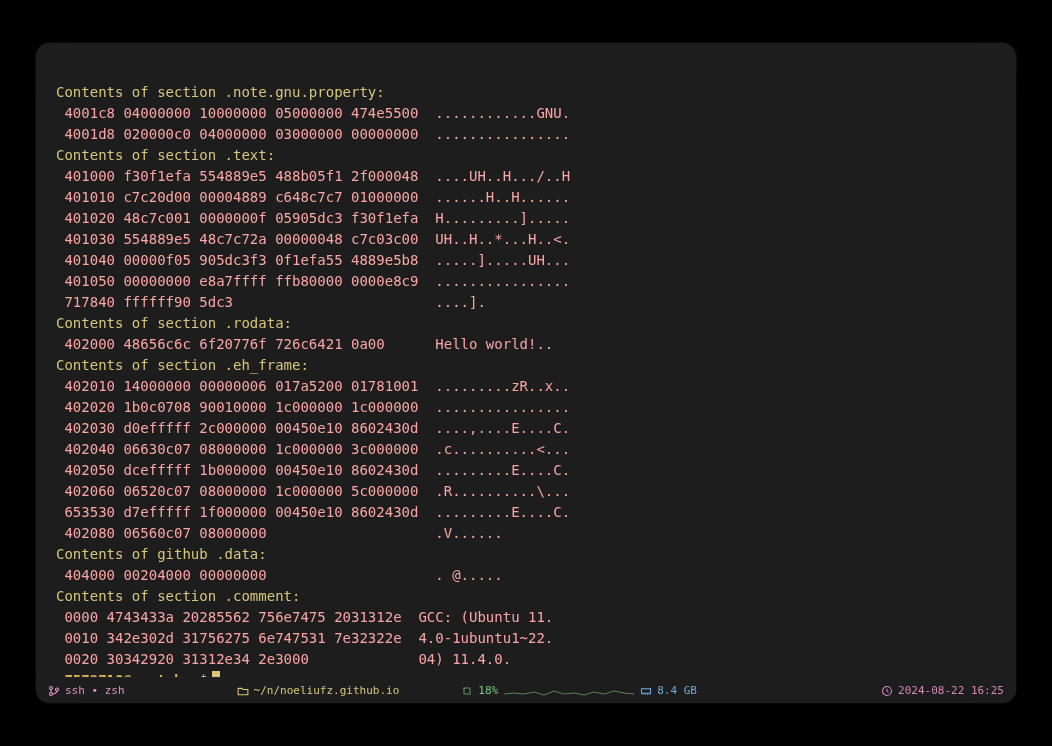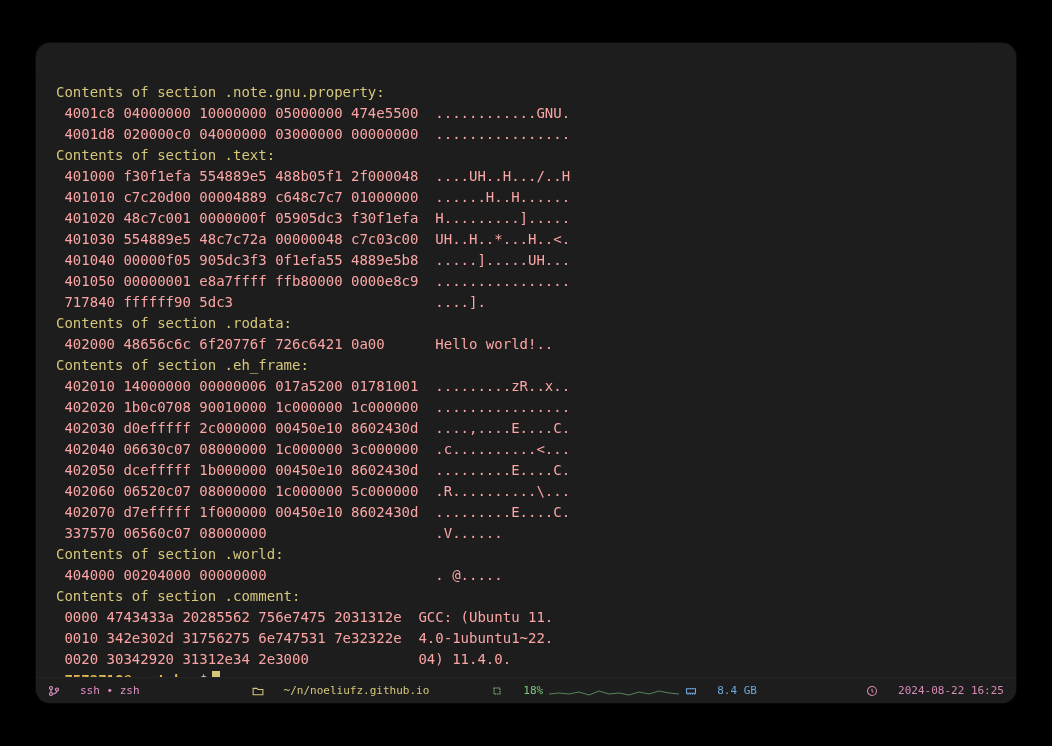--- a/index.html
+++ b/index.html
@@ -50,21 +50,21 @@
     height: 26px;
     background: #1d1d1d;
     border-top: 1px solid rgba(255,255,255,0.03);
     display: flex;
     align-items: center;
     padding: 0 12px;
     font-size: 11px;
     color: #b0b0b0;
     gap: 6px;
   }
-  .status-seg { display: flex; align-items: center; gap: 20px; }
+  .status-seg { display: flex; align-items: center; gap: 5px; }
   .status-seg.pink { color: #e091c7; }
   .status-seg.green { color: #7fc77f; }
   .status-seg.blue { color: #6fa8dc; }
   .status-seg.time { color: #d68ab8; margin-left: auto; text-align: center; }
   .icon { display: inline-flex; width: 12px; height: 12px; align-items: center; justify-content: center; }
   .spark {
     width: 130px;
     height: 14px;
     position: relative;
     opacity: 0.6;
@@ -80,34 +80,34 @@
   <div class="terminal-body">
 <span class="section-header">Contents of section .note.gnu.property:</span>
 <span class="hex-line"> 4001c8 04000000 10000000 05000000 474e5500  ............GNU.</span>
 <span class="hex-line"> 4001d8 020000c0 04000000 03000000 00000000  ................</span>
 <span class="section-header">Contents of section .text:</span>
 <span class="hex-line"> 401000 f30f1efa 554889e5 488b05f1 2f000048  ....UH..H.../..H</span>
 <span class="hex-line"> 401010 c7c20d00 00004889 c648c7c7 01000000  ......H..H......</span>
 <span class="hex-line"> 401020 48c7c001 0000000f 05905dc3 f30f1efa  H.........].....</span>
 <span class="hex-line"> 401030 554889e5 48c7c72a 00000048 c7c03c00  UH..H..*...H..&lt;.</span>
 <span class="hex-line"> 401040 00000f05 905dc3f3 0f1efa55 4889e5b8  .....].....UH...</span>
-<span class="hex-line"> 401050 00000001 e8a7ffff ffb80000 0000e8c9  ................</span>
+<span class="hex-line"> 401050 00000000 e8a7ffff ffb80000 0000e8c9  ................</span>
 <span class="hex-line"> 717840 ffffff90 5dc3                        ....].</span>
 <span class="section-header">Contents of section .rodata:</span>
 <span class="hex-line"> 402000 48656c6c 6f20776f 726c6421 0a00      Hello world!..</span>
 <span class="section-header">Contents of section .eh_frame:</span>
 <span class="hex-line"> 402010 14000000 00000006 017a5200 01781001  .........zR..x..</span>
 <span class="hex-line"> 402020 1b0c0708 90010000 1c000000 1c000000  ................</span>
 <span class="hex-line"> 402030 d0efffff 2c000000 00450e10 8602430d  ....,....E....C.</span>
 <span class="hex-line"> 402040 06630c07 08000000 1c000000 3c000000  .c..........&lt;...</span>
 <span class="hex-line"> 402050 dcefffff 1b000000 00450e10 8602430d  .........E....C.</span>
 <span class="hex-line"> 402060 06520c07 08000000 1c000000 5c000000  .R..........\...</span>
-<span class="hex-line"> 402070 d7efffff 1f000000 00450e10 8602430d  .........E....C.</span>
-<span class="hex-line"> 337570 06560c07 08000000                    .V......</span>
-<span class="section-header">Contents of section .world:</span>
+<span class="hex-line"> 653530 d7efffff 1f000000 00450e10 8602430d  .........E....C.</span>
+<span class="hex-line"> 402080 06560c07 08000000                    .V......</span>
+<span class="section-header">Contents of github .data:</span>
 <span class="hex-line"> 404000 00204000 00000000                    . @.....</span>
 <span class="section-header">Contents of section .comment:</span>
 <span class="hex-line"> 0000 4743433a 20285562 756e7475 2031312e  GCC: (Ubuntu 11.</span>
 <span class="hex-line"> 0010 342e302d 31756275 6e747531 7e32322e  4.0-1ubuntu1~22.</span>
 <span class="hex-line"> 0020 30342920 31312e34 2e3000             04) 11.4.0.</span>
 <span class="prompt-line"><span class="prompt-user">u7572718@partch</span><span class="prompt-sep">:</span><span class="prompt-path">~</span><span class="prompt-dollar">$</span><span class="cursor"></span></span>
   </div>
 
   <div class="status-bar">
     <div class="status-seg pink">

